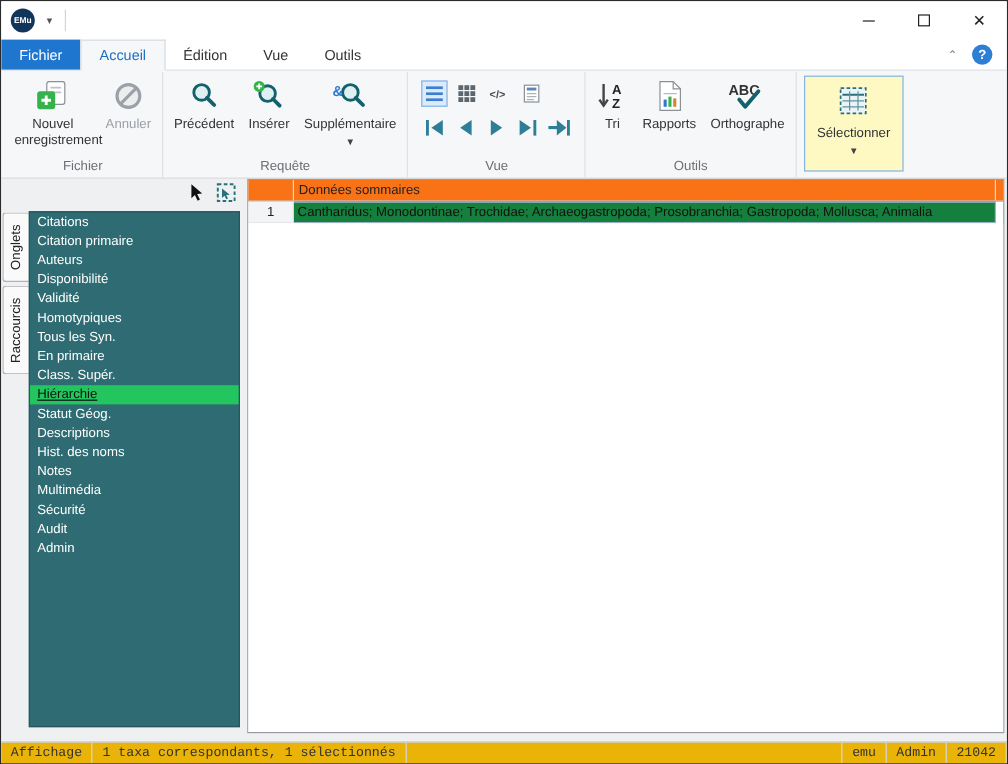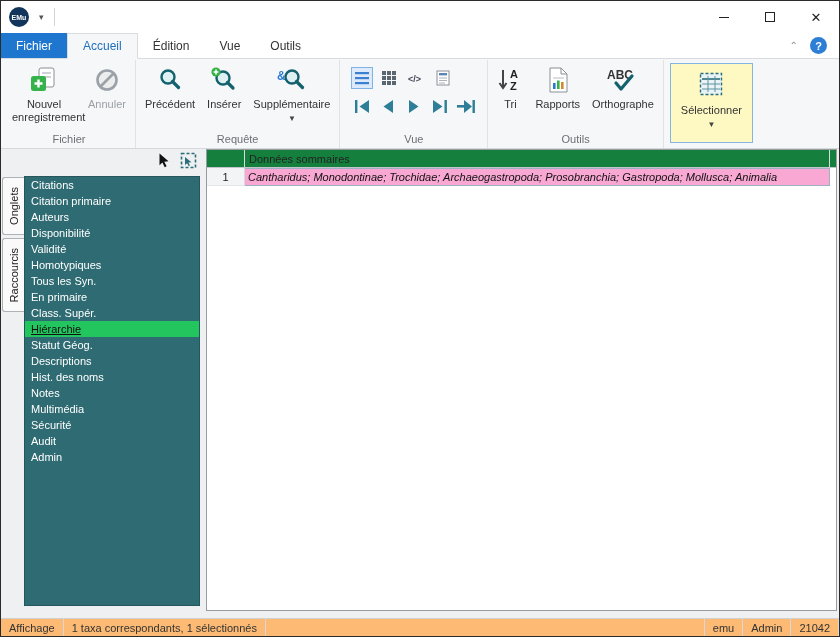--- a/index.html
+++ b/index.html
@@ -73,36 +73,36 @@
   .vtab span { writing-mode:vertical-rl; transform:rotate(180deg); font-size:11px; color:#222; }
   .vtab.onglets { height:58px; }
   .vtab.raccourcis { height:74px; }
   .tabslist { flex:1; background:#2e6b72; border:1px solid #24565c; display:flex; flex-direction:column;
               overflow:hidden; }
   .titem { height:16px; line-height:16px; color:#fff; font-size:11px; padding-left:6px; white-space:nowrap; }
   .titem.sel { background:#22c55e; color:#111;text-decoration:underline; }
 
   .content { flex:1; display:flex; flex-direction:column; background:#fff; border:1px solid #989ca1;
              margin:0 2px 7px 0; min-width:0; }
-  .thead { height:18px; flex:0 0 18px; display:flex; background:#15803d; border-bottom:1px solid #c3c6ca;
+  .thead { height:18px; flex:0 0 18px; display:flex; background:#f97316; border-bottom:1px solid #c3c6ca;
            font-size:11px; color:#222; }
   .th-corner { width:38px; flex:0 0 38px; border-right:1px solid #d8dadd; }
   .th-label { flex:1; display:flex; align-items:center; padding-left:4px; border-right:1px solid #d8dadd; }
   .th-gutter { width:6px; flex:0 0 6px; }
   .trow { height:18px; flex:0 0 18px; display:flex; font-size:11px; }
   .td-num { width:38px; flex:0 0 38px; background:#f3f4f5; border-right:1px solid #d8dadd;
             border-bottom:1px solid #e4e6e8; display:flex; align-items:center; justify-content:center; color:#222; }
-  .td-val { flex:1; display:flex; align-items:center; padding-left:3px; background:#f9a8d4;
-            border:1px solid #9db1c5; border-left:none; color:#111; white-space:nowrap; overflow:hidden;font-style:italic; }
+  .td-val { flex:1; display:flex; align-items:center; padding-left:3px; background:#15803d;
+            border:1px solid #9db1c5; border-left:none; color:#111; white-space:nowrap; overflow:hidden; }
   .td-gutter { width:6px; flex:0 0 6px; }
   .tbody-rest { flex:1; background:#fff; }
 
   
-  .statusbar { height:18px; flex:0 0 18px; background:#fdba74; border-top:1px solid #d0d0d0;
-               display:flex; align-items:stretch; font-size:11px; color:#333; }
+  .statusbar { height:18px; flex:0 0 18px; background:#eab308; border-top:1px solid #d0d0d0;
+               display:flex; align-items:stretch; font-size:11px; color:#333;font-family:Liberation Mono, monospace; }
   .sseg { padding:0 8px; display:flex; align-items:center; border-right:1px solid #d8d8d8; white-space:nowrap; }
   .sseg.grow { flex:1; }
 </style>
 </head>
 <body>
 
 <div class="window">
 
   <div class="titlebar">
     <div class="app-icon">EMu</div>

